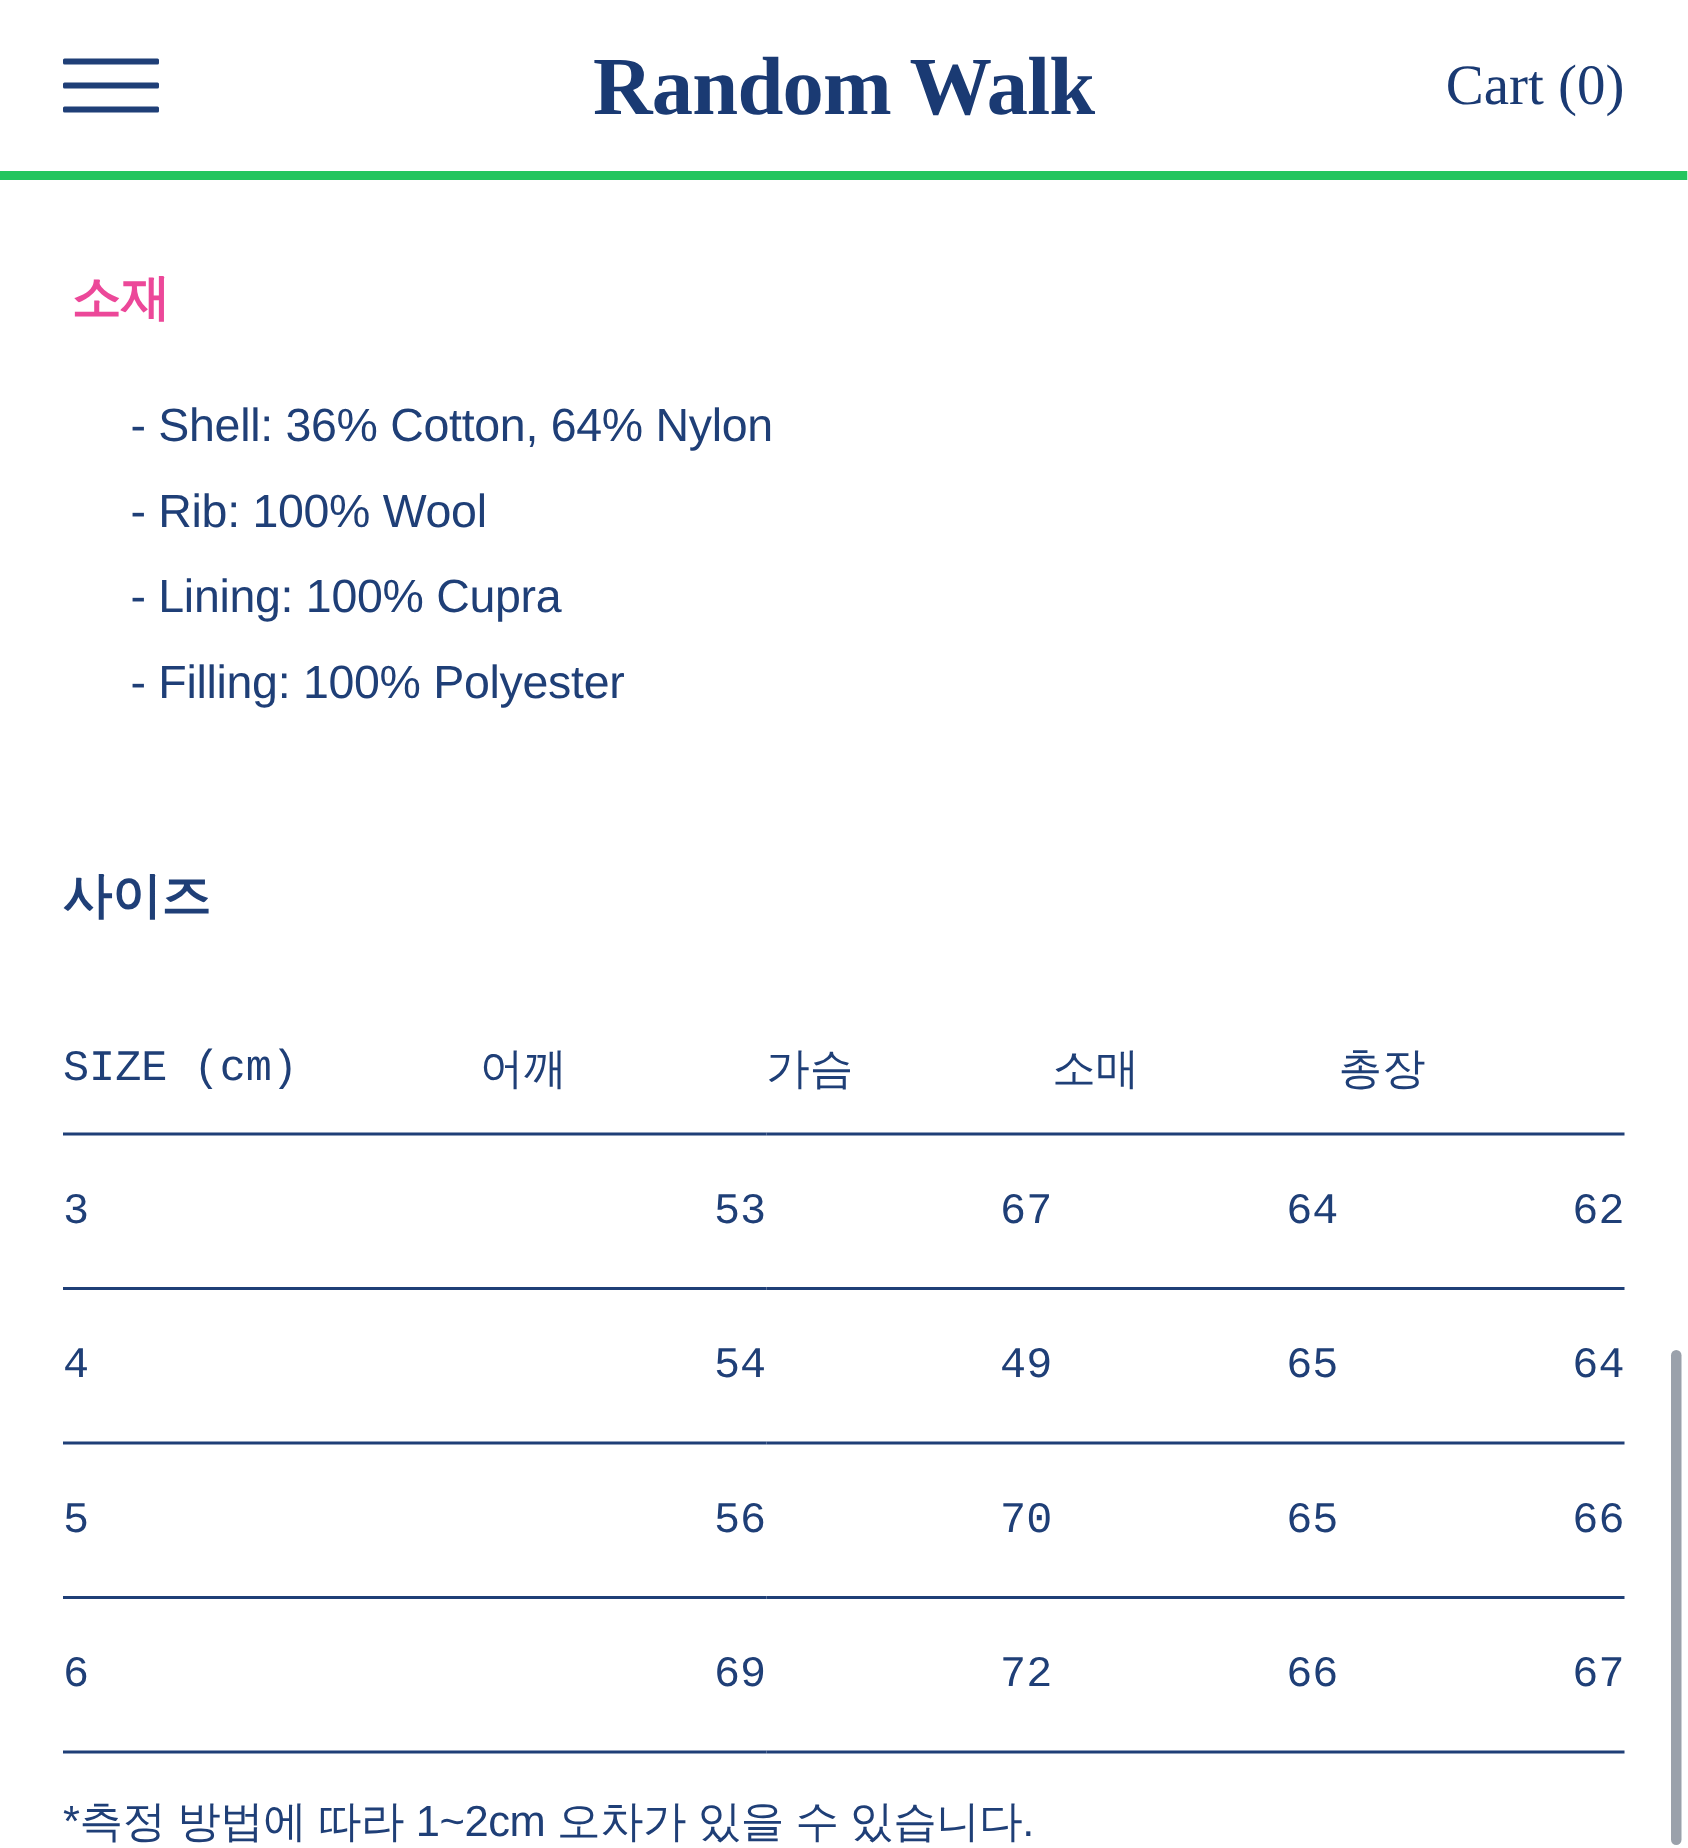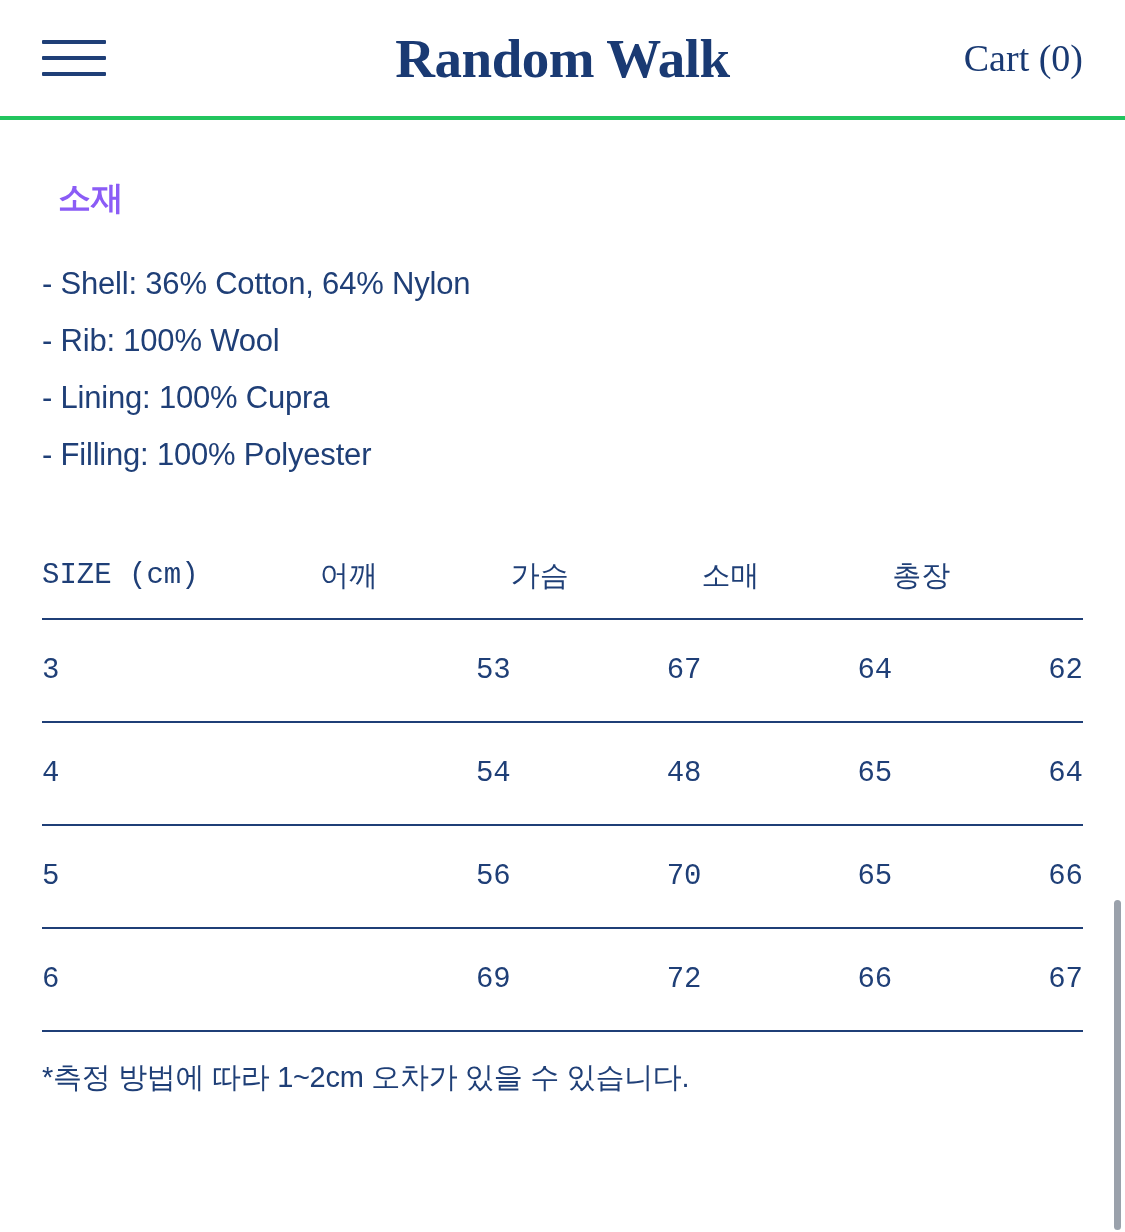--- a/index.html
+++ b/index.html
@@ -17,21 +17,21 @@
     overflow: hidden;
   }
 
   
   .header {
     height: 120px;
     display: flex;
     align-items: center;
     justify-content: space-between;
     padding: 0 42px;
-    border-bottom: 4px solid #22c55e;
+    border-bottom: 6px solid #22c55e;
     position: relative;
   }
   .hamburger {
     width: 64px;
     height: 48px;
     display: flex;
     flex-direction: column;
     justify-content: space-between;
     padding: 6px 0;
     cursor: pointer;
@@ -63,29 +63,30 @@
     z-index: 2;
   }
 
   
   .content {
     padding: 56px 42px 0 42px;
   }
   .section-title {
     font-size: 33px;
     font-weight: bold;
-    color: #8b5cf6;
-    margin: 0 0 34px 16px;
+    color: #ec4899;
+    margin: 0 0 34px 6px;
     letter-spacing: -0.3px;
   }
   .spec-line {
     font-size: 31px;
     line-height: 57px;
     color: #1f3f77;
     letter-spacing: -0.2px;
+    margin-left: 45px;
   }
 
   .size-heading {
     font-size: 33px;
     font-weight: bold;
     color: #1f3f77;
     margin: 92px 0 0 0;
   }
 
   
@@ -160,20 +161,21 @@
 
 <div class="content">
 
   <h2 class="section-title">소재</h2>
 
   <div class="spec-line">- Shell: 36% Cotton, 64% Nylon</div>
   <div class="spec-line">- Rib: 100% Wool</div>
   <div class="spec-line">- Lining: 100% Cupra</div>
   <div class="spec-line">- Filling: 100% Polyester</div>
 
+  <h2 class="size-heading">사이즈</h2>
 
   <table class="size-table">
     <thead>
       <tr>
         <th class="first-col">SIZE (cm)</th>
         <th>어깨</th>
         <th>가슴</th>
         <th>소매</th>
         <th>총장</th>
       </tr>
@@ -182,21 +184,21 @@
       <tr>
         <td class="first-col">3</td>
         <td>53</td>
         <td>67</td>
         <td>64</td>
         <td>62</td>
       </tr>
       <tr>
         <td class="first-col">4</td>
         <td>54</td>
-        <td>48</td>
+        <td>49</td>
         <td>65</td>
         <td>64</td>
       </tr>
       <tr>
         <td class="first-col">5</td>
         <td>56</td>
         <td>70</td>
         <td>65</td>
         <td>66</td>
       </tr>

